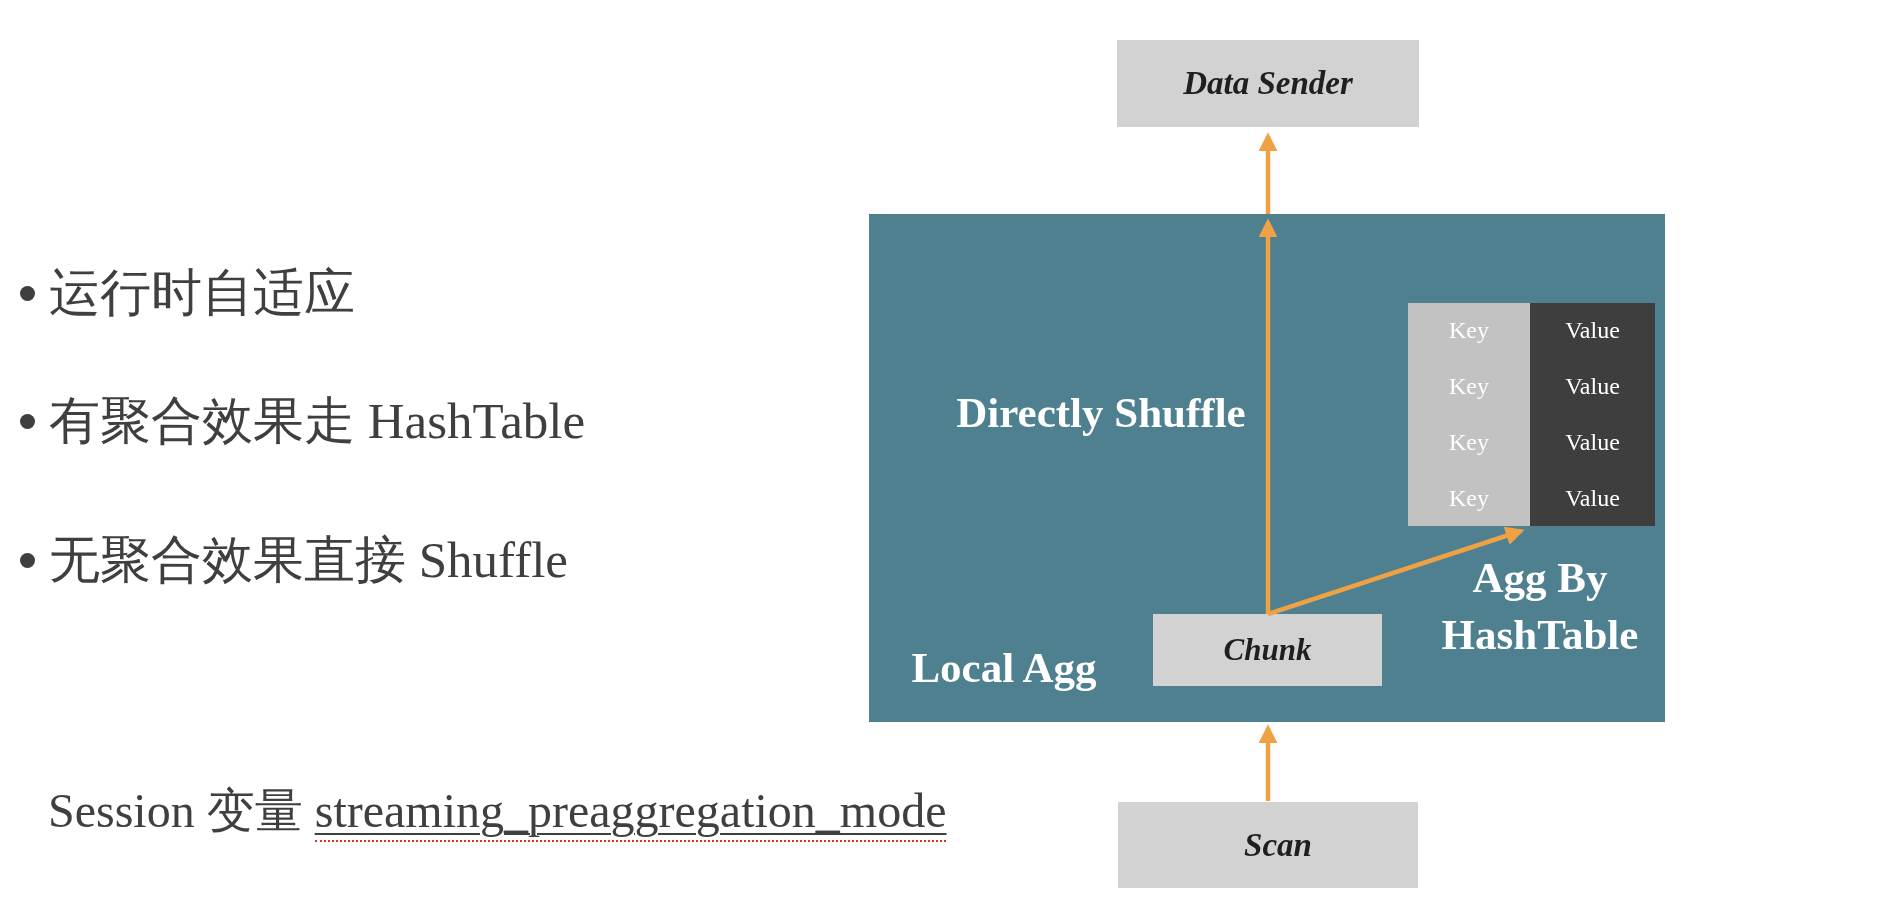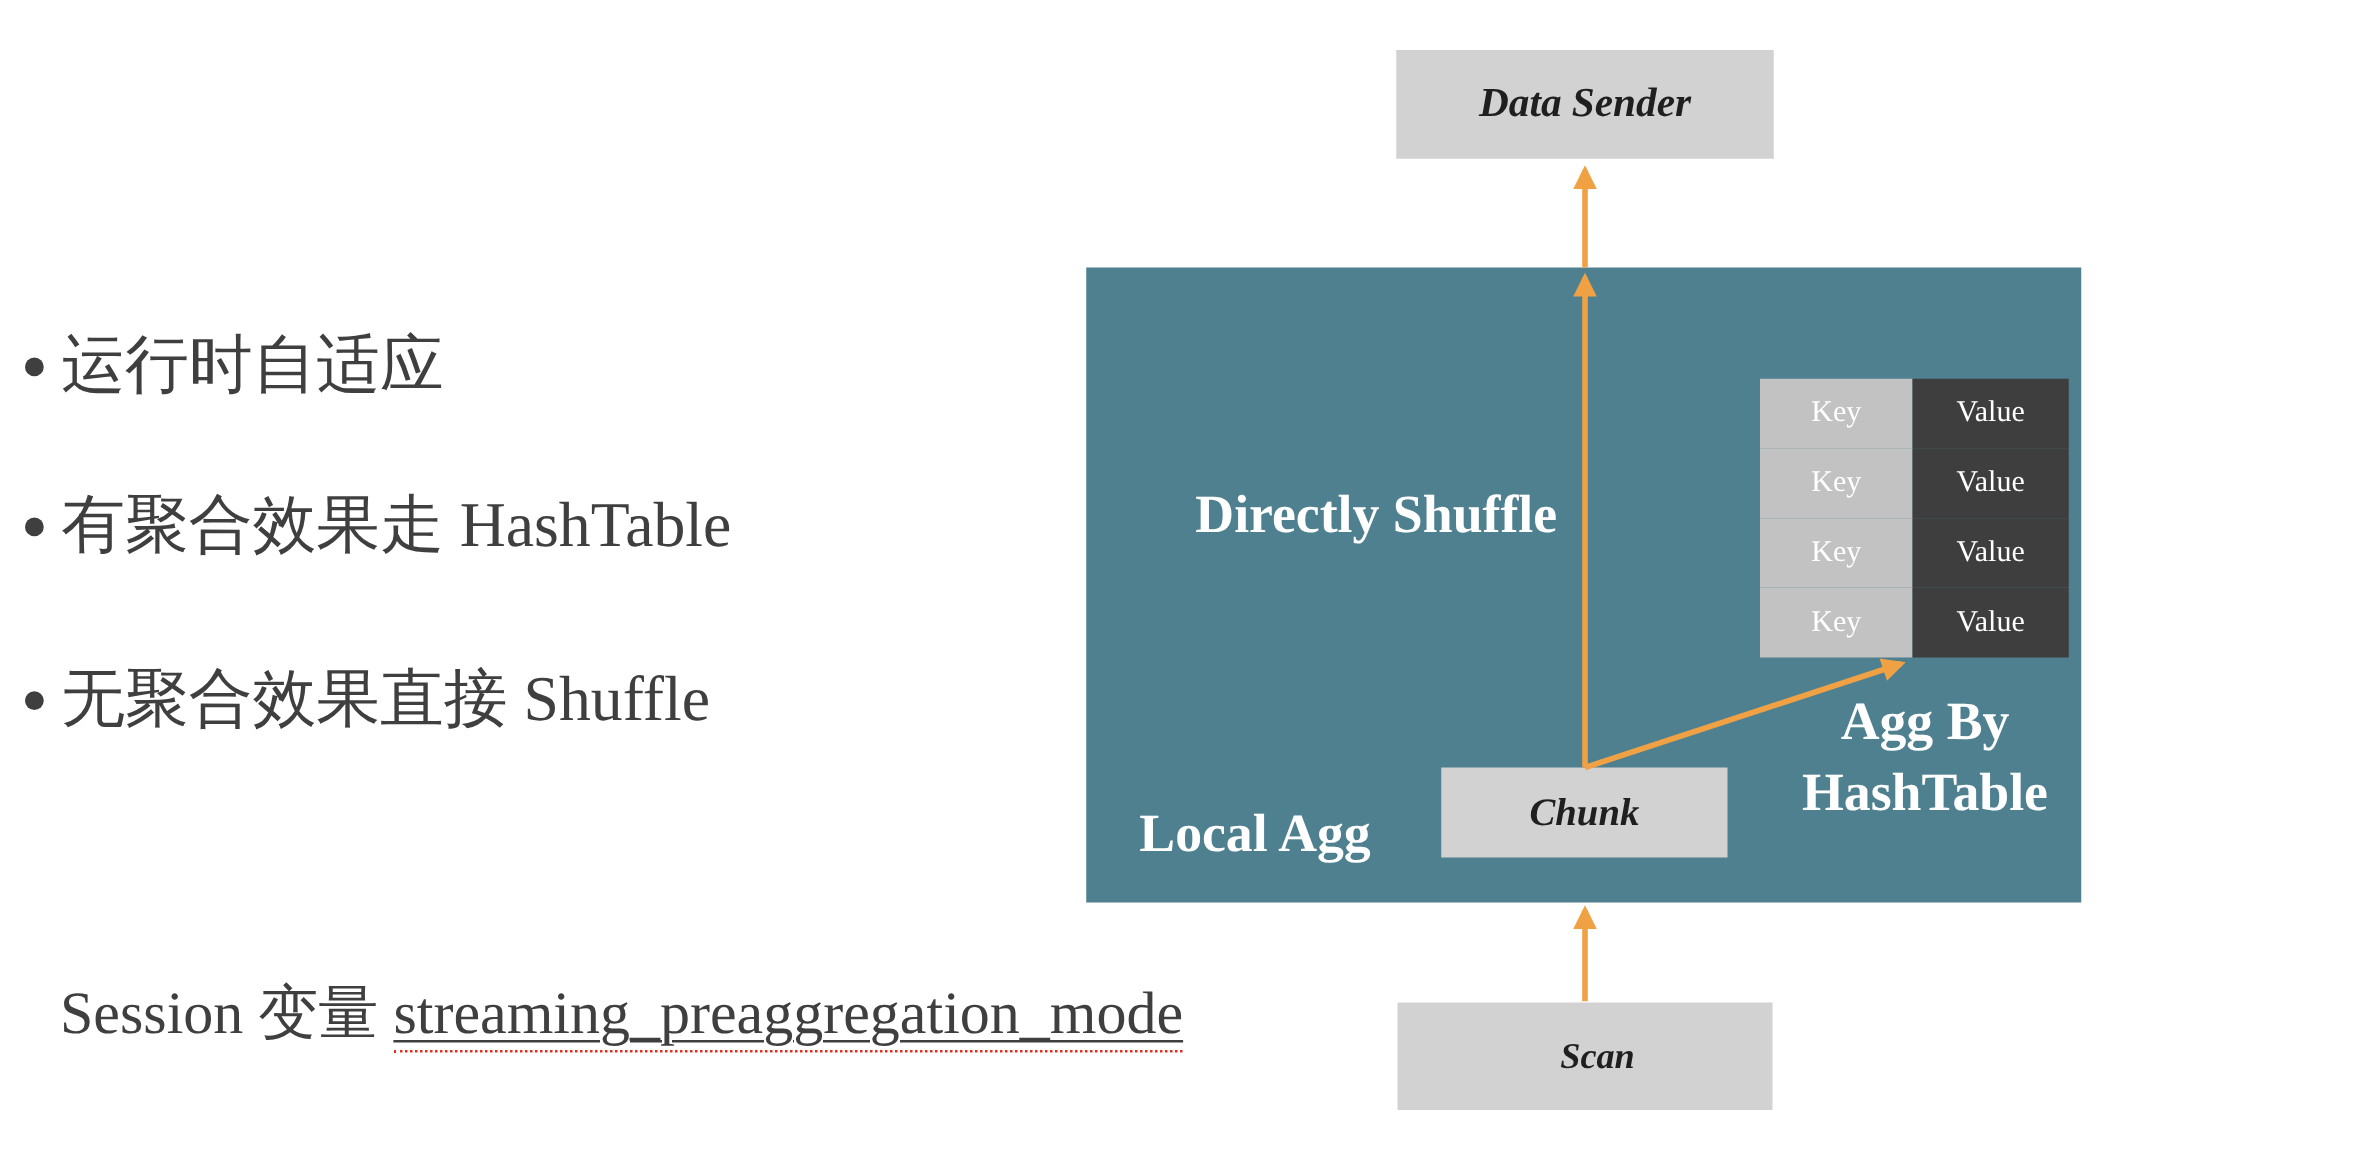--- a/index.html
+++ b/index.html
@@ -40,21 +40,21 @@
     padding-bottom:3px;
   }
 
   
   .node{
     position:absolute;background:var(--box-gray);
     display:flex;align-items:center;justify-content:center;
     font-weight:bold;color:var(--label-dark);font-style:italic;
   }
   #data-sender{left:1117px;top:40px;width:302px;height:87px;font-size:33px;}
-  #scan{left:1118px;top:802px;width:300px;height:86px;font-size:29px;padding-left:20px;}
+  #scan{left:1118px;top:802px;width:300px;height:86px;font-size:33px;padding-left:20px;}
   #chunk{left:1153px;top:614px;width:229px;height:72px;font-size:31px;}
 
   #teal-box{
     position:absolute;left:869px;top:214px;width:796px;height:508px;
     background:var(--teal);
   }
 
   .white-label{
     position:absolute;color:var(--white);font-weight:bold;font-size:43px;
     white-space:nowrap;transform:translate(-50%,-50%);text-align:center;

